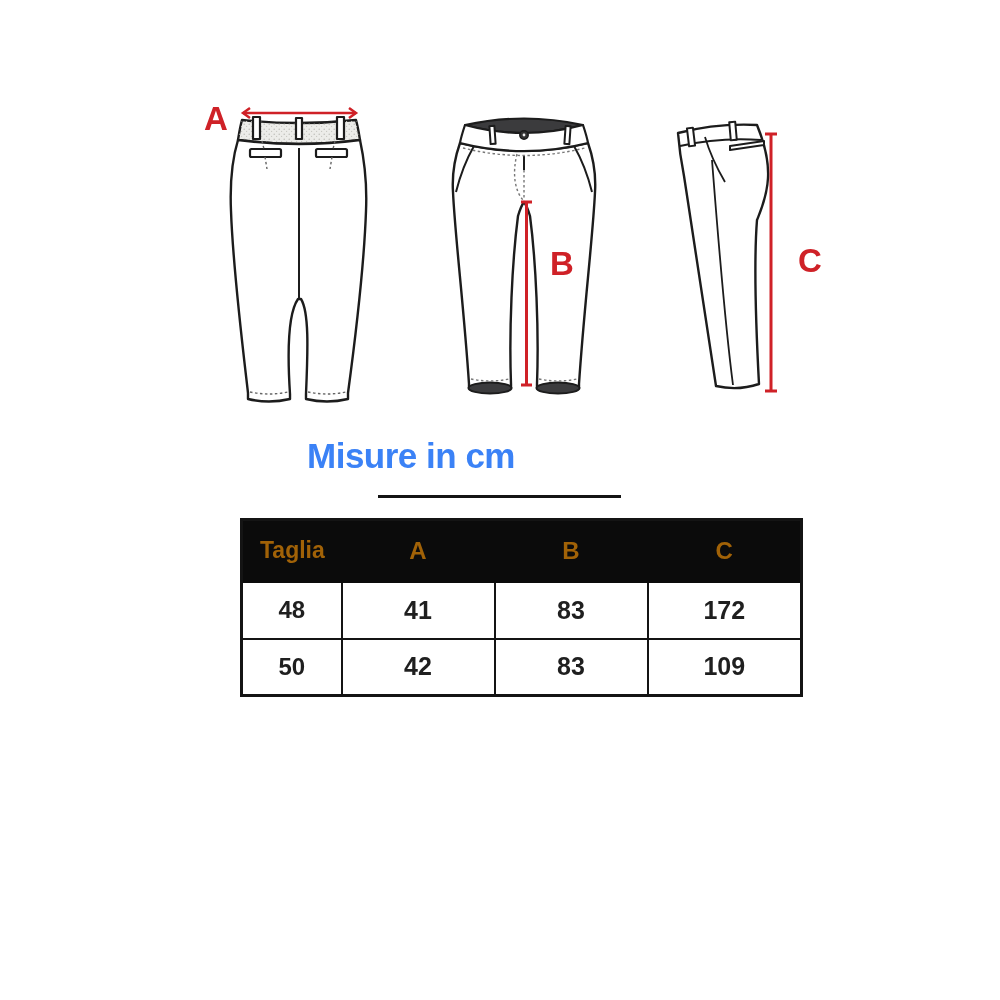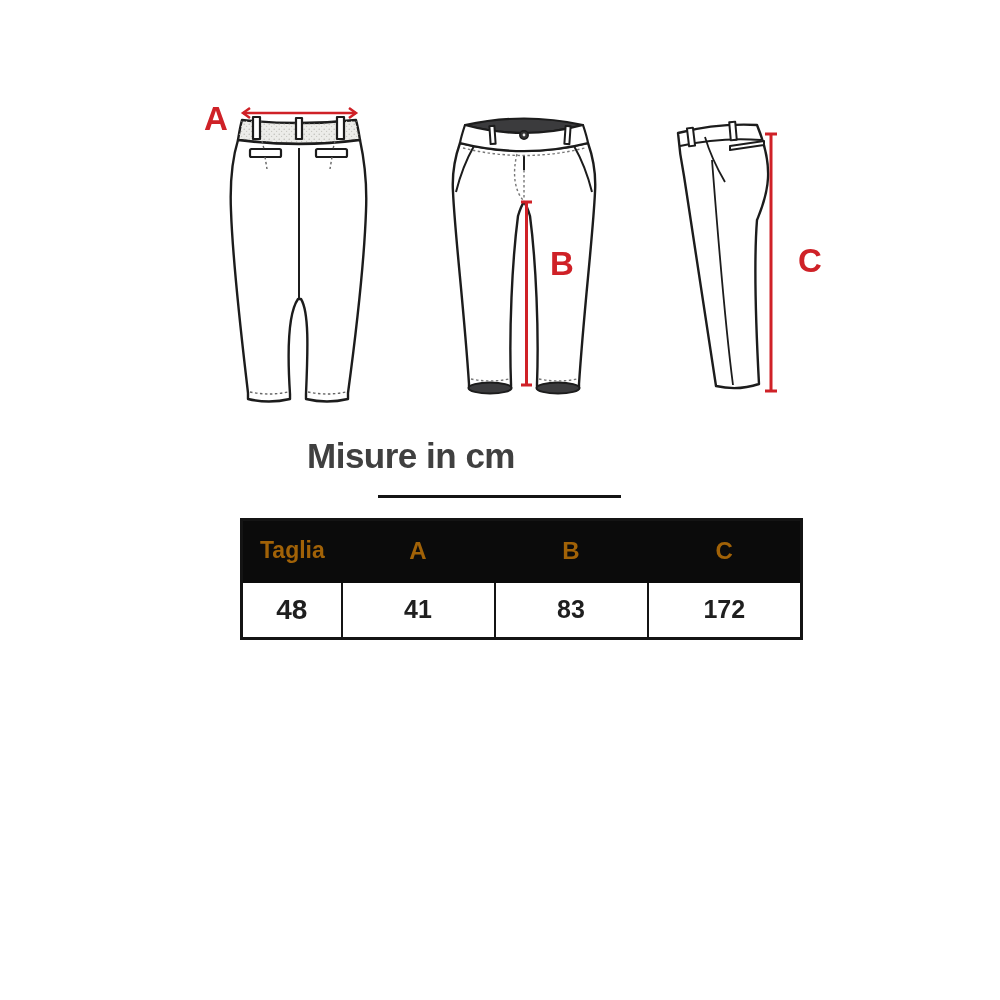--- a/index.html
+++ b/index.html
@@ -7,35 +7,35 @@
     position:relative;width:1000px;height:1000px;background:#ffffff;
     font-family:"Liberation Sans", sans-serif;overflow:hidden;
   }
   .fig{position:absolute;}
   #fig-back{left:198px;top:93px;}
   #fig-front{left:438px;top:96px;}
   #fig-side{left:650px;top:96px;}
   .measure-letter{font-family:"Liberation Sans",sans-serif;font-weight:bold;font-size:33px;fill:#cf2127;}
   #title{
     position:absolute;left:0;top:436px;width:822px;text-align:center;
-    font-size:35px;font-weight:bold;color:#404040;letter-spacing:-0.5px;
+    font-size:35px;font-weight:bold;color:#3b82f6;letter-spacing:-0.5px;
   }
   #title-rule{position:absolute;left:378px;top:495px;width:243px;height:3px;background:#141414;}
   #size-table{
     position:absolute;left:240px;top:518px;width:560px;
     border-collapse:collapse;table-layout:fixed;
     border:3px solid #141414;
   }
   #size-table th,#size-table td{border:2px solid #141414;vertical-align:middle;}
   #size-table thead tr{background:#0b0b0b;height:62px;}
   #size-table thead th{color:#a16207;font-size:24px;font-weight:bold;text-align:center;border-color:#0b0b0b;}
   #size-table thead th.first{ text-align:left;padding-left:17px;font-size:23px;}
   #size-table tbody tr{height:57px;background:#ffffff;}
   #size-table tbody td{color:#1f1f1f;text-align:center;font-size:25px;font-weight:bold;}
-  #size-table tbody td.size-col{font-size:28px;}
+  #size-table tbody td.size-col{font-size:24px;}
 </style>
 </head>
 <body>
 
 <div id="canvas">
 
   <svg id="fig-back" class="fig" width="172" height="322" viewBox="0 0 172 322">
     <defs>
       <pattern id="stipA" width="5" height="5" patternUnits="userSpaceOnUse">
         <circle cx="1.2" cy="1.2" r="0.7" fill="#b8b8b2"></circle>
@@ -140,16 +140,22 @@
         <th>C</th>
       </tr>
     </thead>
     <tbody>
       <tr>
         <td class="size-col">48</td>
         <td>41</td>
         <td>83</td>
         <td>172</td>
       </tr>
+      <tr>
+        <td class="size-col">50</td>
+        <td>42</td>
+        <td>83</td>
+        <td>109</td>
+      </tr>
     </tbody>
   </table>
 
 </div>
 
 </body></html>

